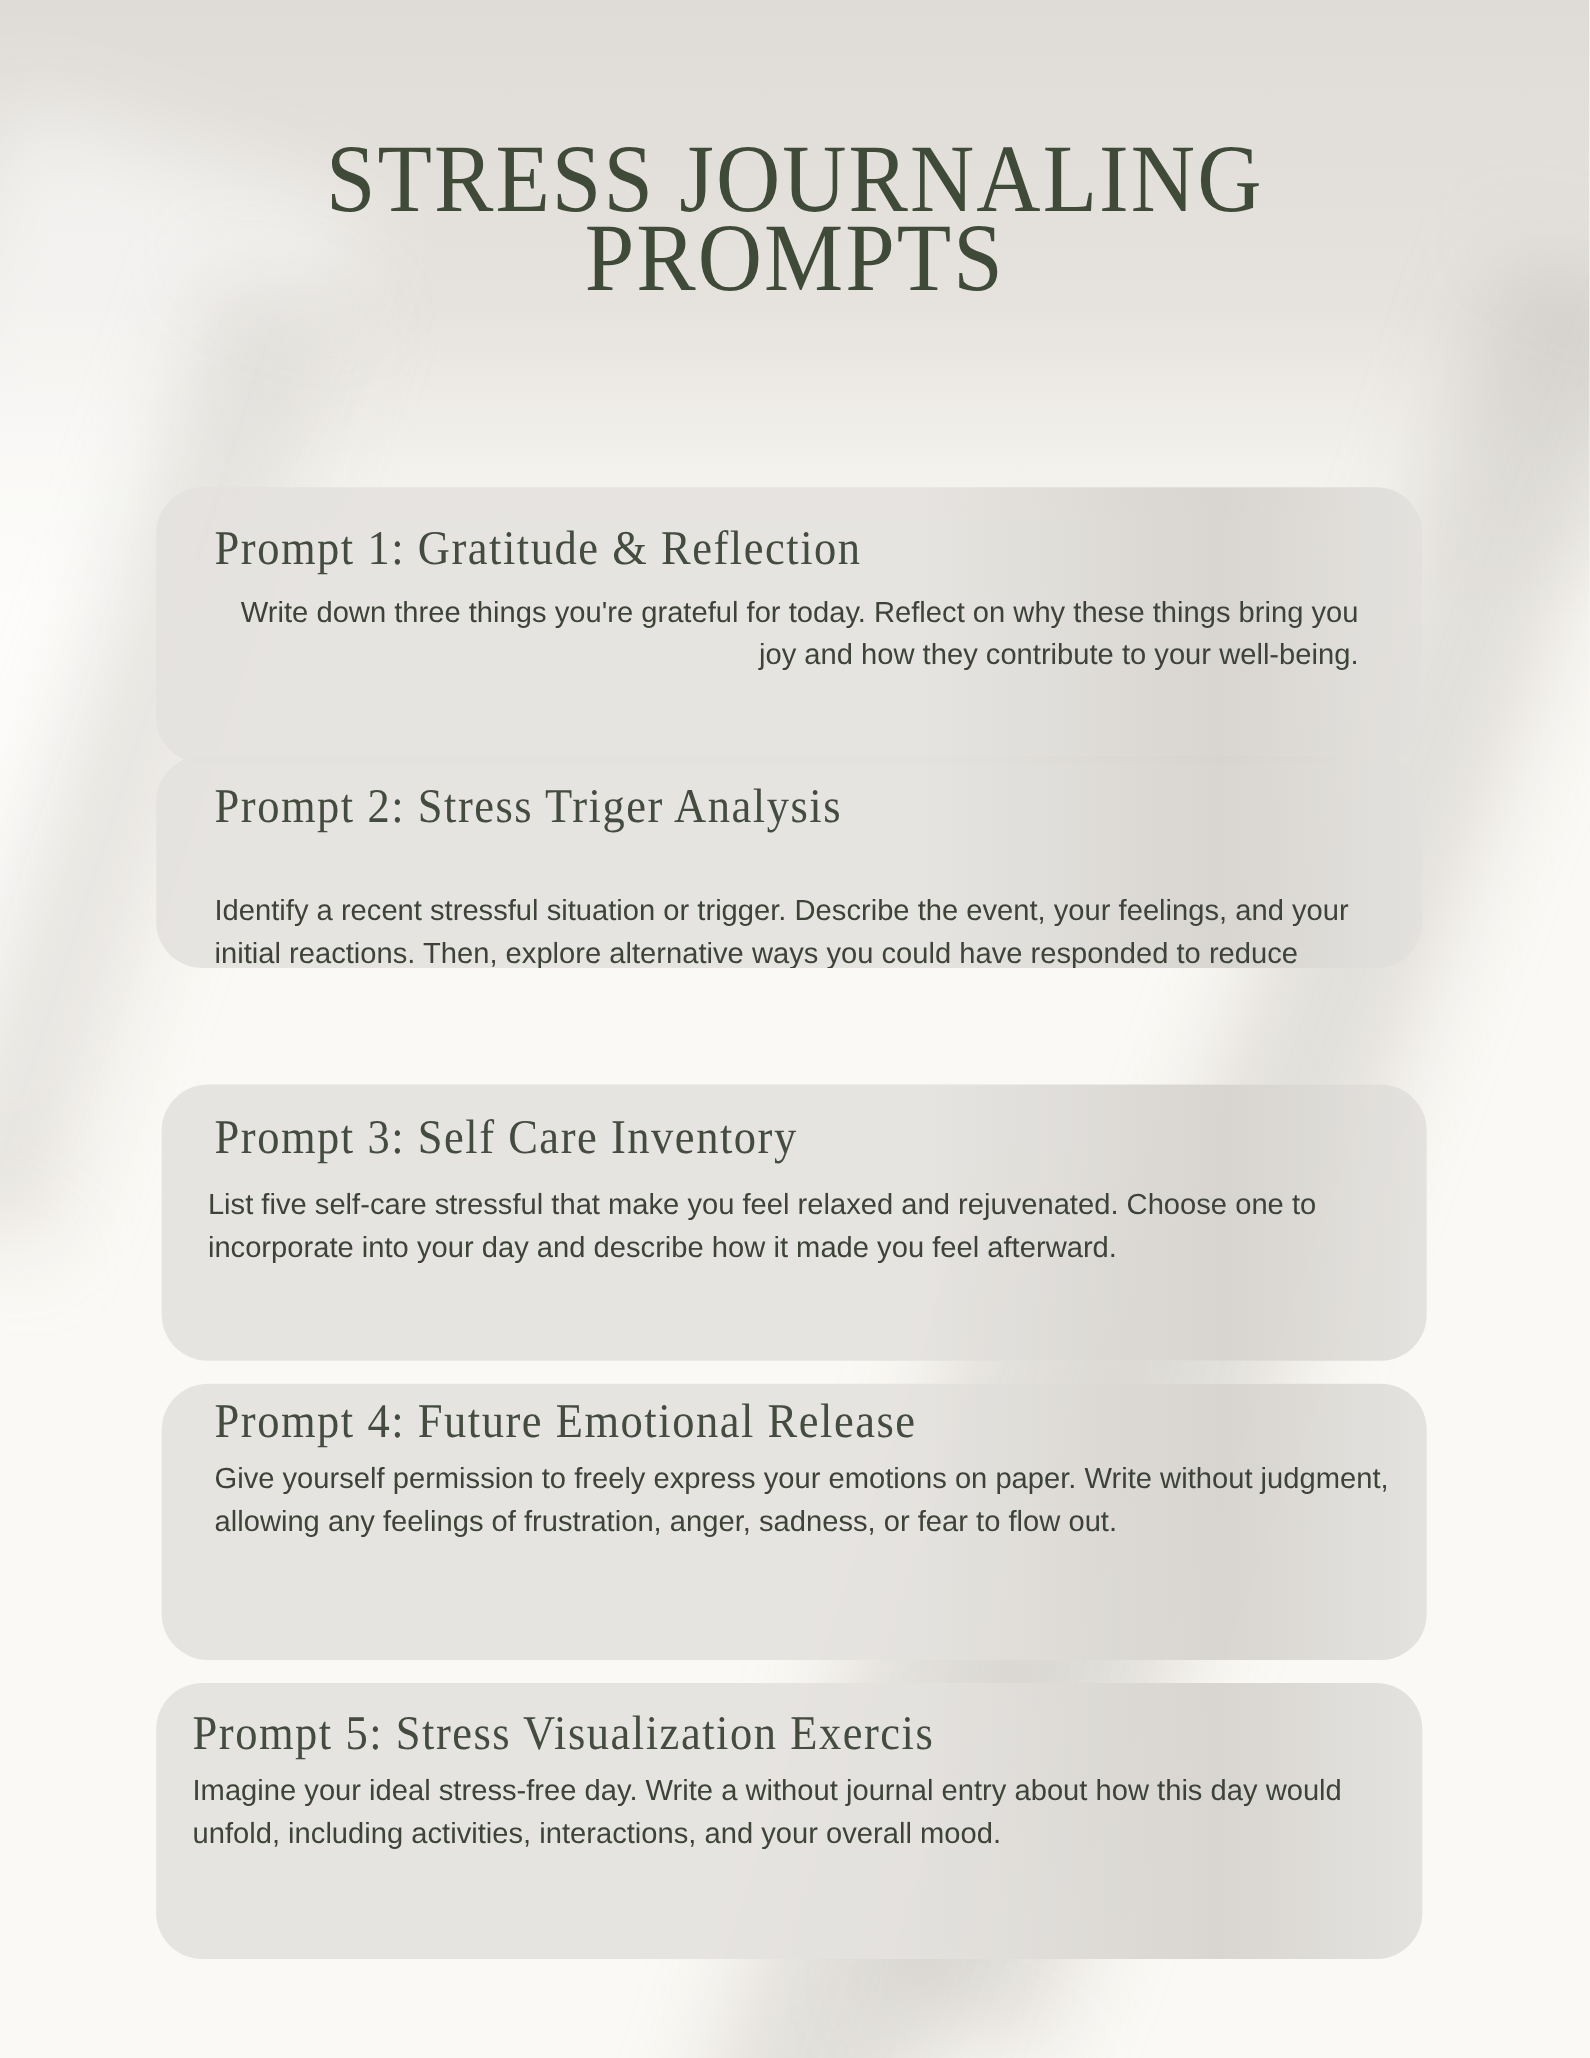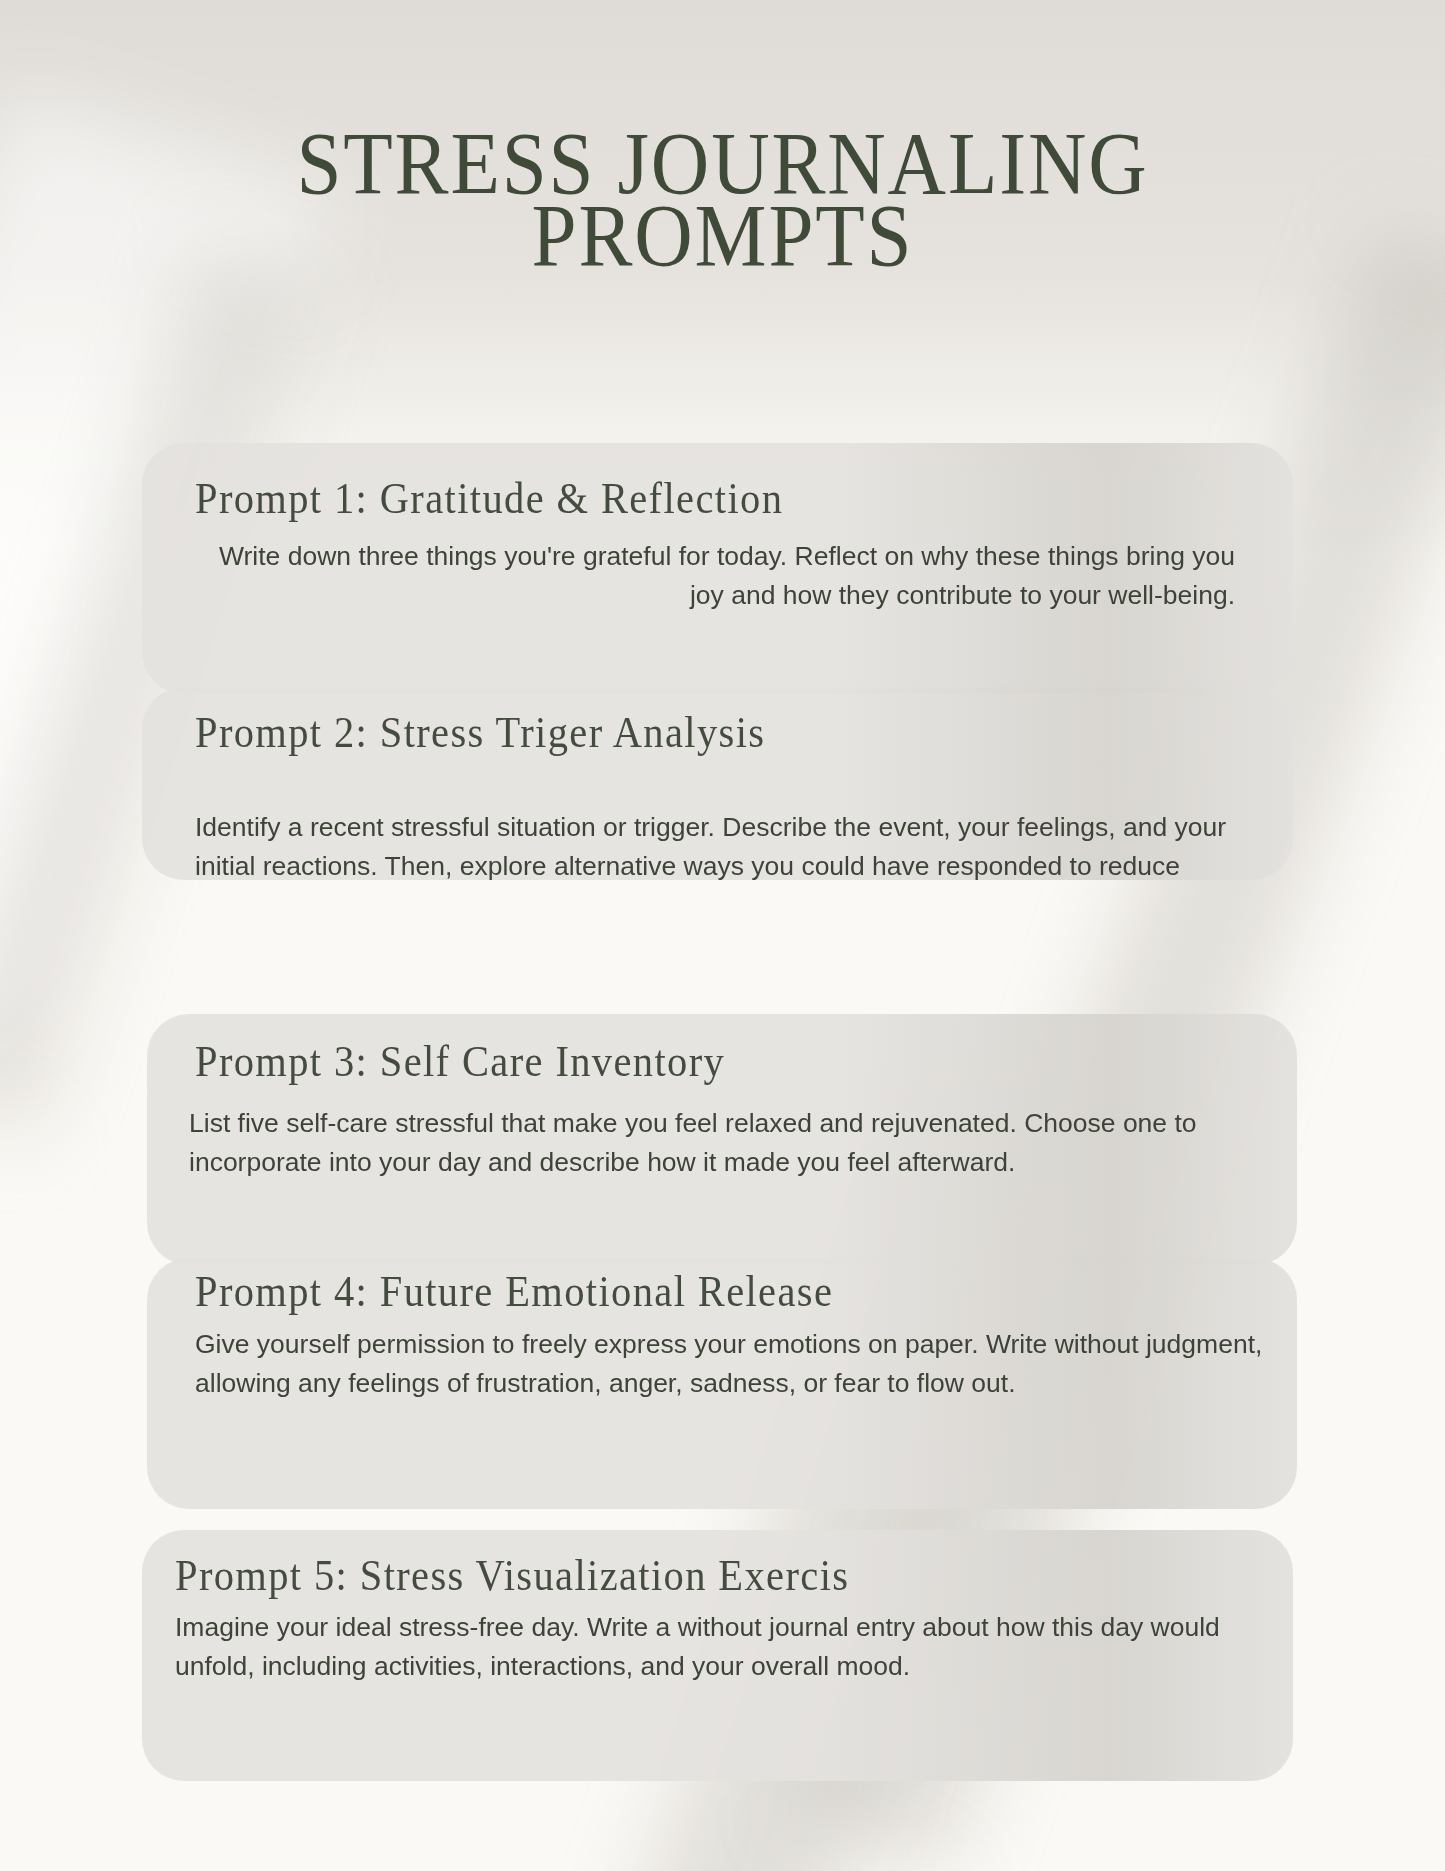--- a/index.html
+++ b/index.html
@@ -103,21 +103,21 @@
     }
 
     #card-1 { left: 142px; top: 443px; width: 1151px; height: 251px; }
     #card-1 .card-heading { left: 53px; top: 30px; }
     #card-1 .card-body { left: 53px; top: 94px; width: 1040px; text-align: right; }
 
     #card-2 { left: 142px; top: 687px; width: 1151px; height: 193px; }
     #card-2 .card-heading { left: 53px; top: 20px; }
     #card-2 .card-body { left: 53px; top: 77px; width: 1060px; margin-top: 44px; }
 
-    #card-3 { left: 147px; top: 986px; width: 1150px; height: 251px; margin-top: 28px; }
+    #card-3 { left: 147px; top: 986px; width: 1150px; height: 251px; }
     #card-3 .card-heading { left: 48px; top: 22px; }
     #card-3 .card-body { left: 42px; top: 90px; width: 1060px; }
 
     #card-4 { left: 147px; top: 1258px; width: 1150px; height: 251px; }
     #card-4 .card-heading { left: 48px; top: 8px; }
     #card-4 .card-body { left: 48px; top: 67px; width: 1070px; }
 
     #card-5 { left: 142px; top: 1530px; width: 1151px; height: 251px; }
     #card-5 .card-heading { left: 33px; top: 20px; }
     #card-5 .card-body { left: 33px; top: 78px; width: 1060px; }

